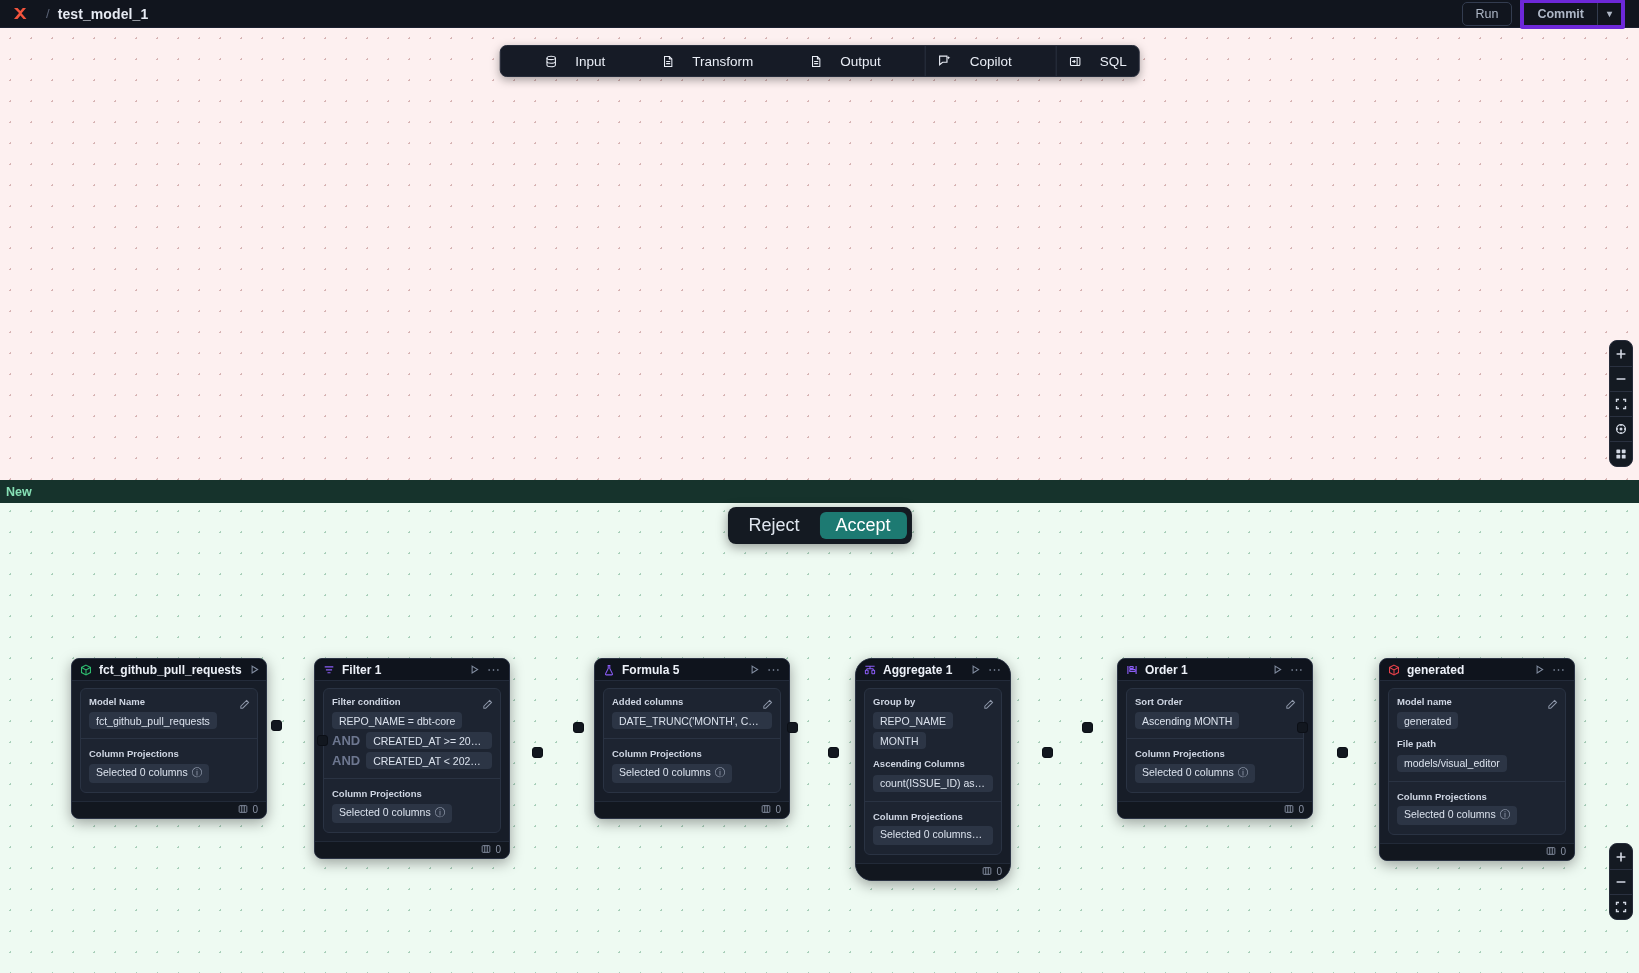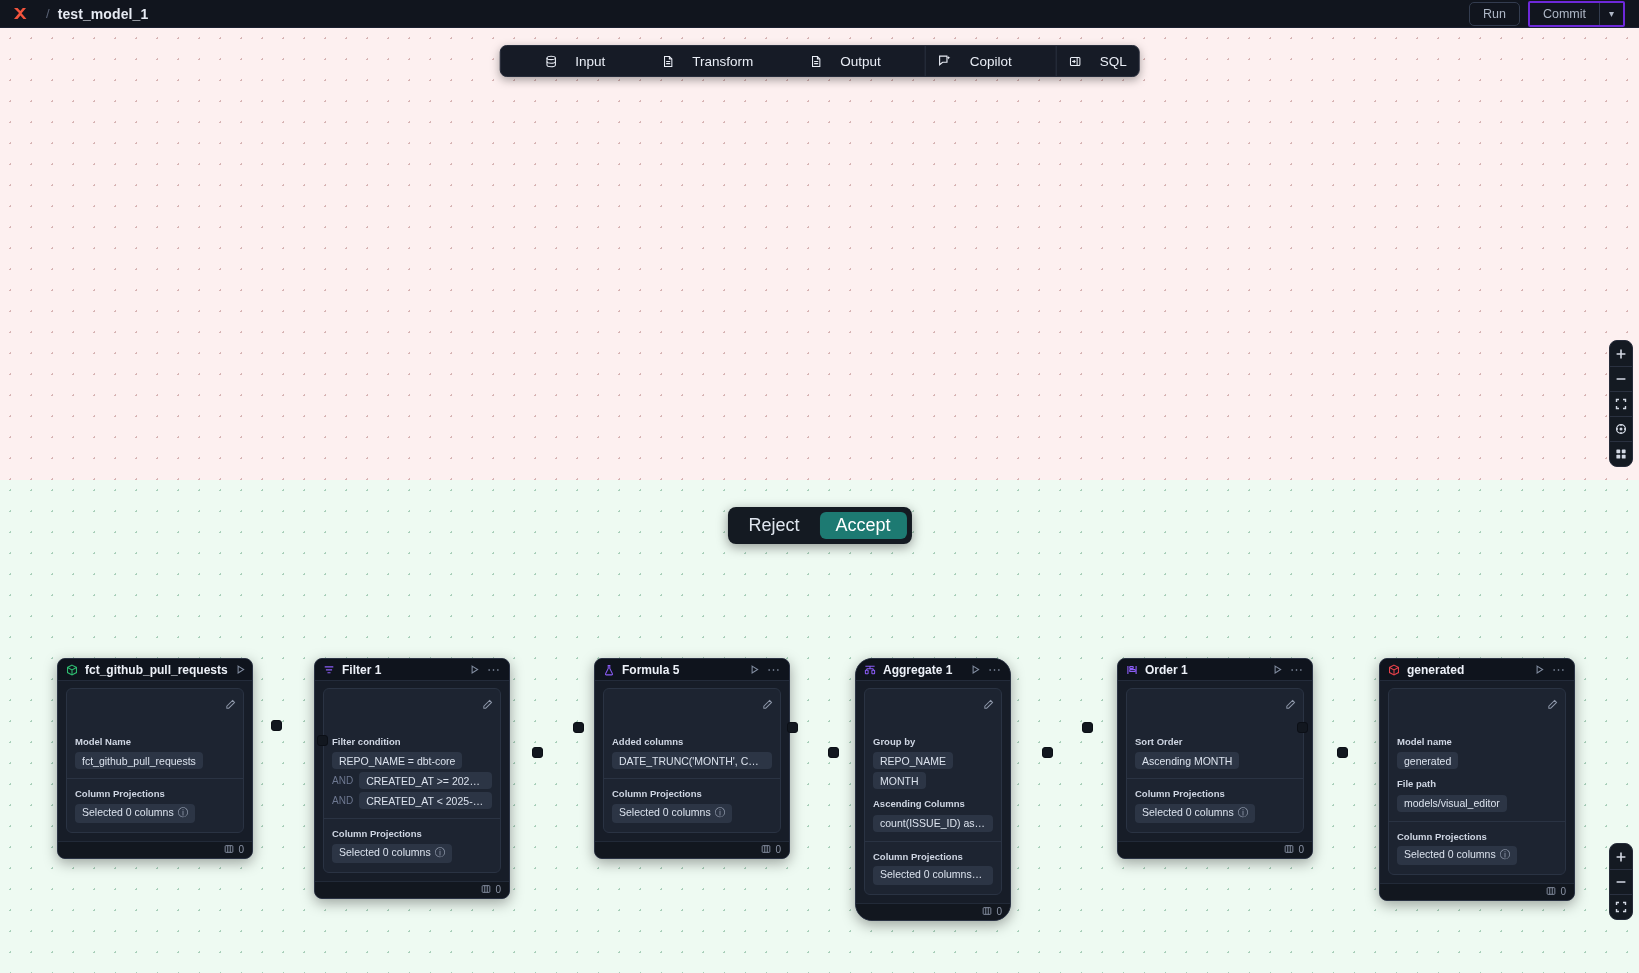--- a/index.html
+++ b/index.html
@@ -24,21 +24,21 @@
   .logo { width: 20px; height: 20px; display: flex; align-items: center; justify-content: center; margin-right: 8px; }
   .crumb-sep { color: #5b6477; font-size: 13px; margin: 0 8px; }
   .crumb-title { color: #e6eaf2; font-size: 14px; font-weight: bold; letter-spacing: .1px; }
   .topbar-right { margin-left: auto; display: flex; align-items: center; gap: 8px; padding-right: 4px; }
   .tb-btn {
     border: 1px solid #333c4f; border-radius: 5px;
     color: #aeb7c6; font-size: 12.5px;
     padding: 3px 13px; background: transparent;
     line-height: 16px;
   }
-  .tb-split { display: flex; border: 2px solid #6d28d9; border-radius: 2px; overflow: hidden; }
+  .tb-split { display: flex; border: 4px solid #6d28d9; border-radius: 2px; overflow: hidden; font-weight: bold; }
   .tb-split > div { color: #aeb7c6; font-size: 12.5px; padding: 3px 13px; line-height: 16px; }
   .tb-split > .caret { border-left: 1px solid #333c4f; padding: 3px 9px; font-size: 10px; }
 
   
   .pane { position: absolute; left: 0; width: 1639px; overflow: hidden; }
   .pane-current { top: 28px; height: 452px; background: #fdf0f0; }
   .pane-new     { top: 480px; height: 493px; background: #eefaf2; }
 
   .dots { position: absolute; inset: 0; }
   .dots-red  { background-image: radial-gradient(#d7b4b4 1px, transparent 1px); background-size: 21px 21px; }
@@ -109,33 +109,33 @@
   .node-title { color: #edf1f8; font-size: 12px; font-weight: bold; flex: 1; white-space: nowrap; }
   .node-ic { display: flex; align-items: center; }
   .head-act { color: #7f8a9d; display: flex; align-items: center; }
   .head-dots { color: #7f8a9d; font-size: 13px; letter-spacing: 1px; line-height: 8px; }
 
   .node-body { padding: 7px 8px 8px 8px; background: #171d28; }
   .inner {
     background: #1d2431; border: 1px solid #2a3343; border-radius: 6px;
     padding: 7px 8px 9px 8px; position: relative;
   }
-  .sec-label { color: #cfd6e3; font-size: 9.5px; font-weight: bold; margin-bottom: 4px; margin-top: 40px; }
+  .sec-label { color: #cfd6e3; font-size: 9.5px; font-weight: bold; margin-bottom: 4px; }
   .sec-label.mt { margin-top: 9px; }
   .chip {
     display: inline-block; background: #2c3purple; }
   .chip {
     display: inline-block; background: #2c3545; color: #dbe2ed;
     font-size: 10.5px; border-radius: 4px; padding: 2.5px 7px;
     white-space: nowrap; max-width: 100%; overflow: hidden; text-overflow: ellipsis;
     vertical-align: middle;
   }
   .chip + .chip { margin-top: 3px; }
   .cond-row { display: flex; align-items: center; gap: 6px; margin-top: 3px; }
-  .cond-and { color: #6d7790; font-size: 10px; font-weight: normal; }
+  .cond-and { color: #6d7790; font-size: 13px; font-weight: bold; }
   .divider { height: 1px; background: #2a3343; margin: 9px -8px 0 -8px; }
   .pencil { position: absolute; right: 7px; top: 7px; color: #8b94a6; }
   .info-i { display: inline-block; margin-left: 4px; color: #9aa3b5; }
 
   .node-foot {
     display: flex; align-items: center; justify-content: flex-end; gap: 4px;
     height: 17px; padding: 0 8px;
     background: #12171f; border-top: 1px solid #222a38;
     color: #8a93a5; font-size: 10px;
   }
@@ -168,20 +168,21 @@
       </div>
     </div>
   </div>
 
   <div class="pane pane-current">
     <div class="dots dots-red"></div>
   </div>
 
   <div class="pane pane-new">
     <div class="dots dots-green"></div>
+    <div class="pane-label label-new">New</div>
 
     <svg class="edges">
       <g fill="none" stroke="#4a5262" stroke-width="1.6">
         <path d="M282,725 C296,725 302,740 322,740"></path>
         <path d="M537,752 C552,752 558,727 578,727"></path>
         <path d="M792,727 C806,727 812,752 832,752"></path>
         <path d="M1047,752 C1060,752 1066,727 1086,727"></path>
         <path d="M1302,727 C1316,727 1322,752 1342,752"></path>
       </g>
     </svg>
@@ -288,21 +289,21 @@
           <path d="M1.6 6h8.8"></path>
         </svg>
     </div>
     <div class="zb">
       <svg width="12" height="12" viewBox="0 0 12 12" fill="none" stroke="#d3d9e4" stroke-width="1.4">
         <path d="M1.5 4V1.5H4M8 1.5h2.5V4M10.5 8v2.5H8M4 10.5H1.5V8"></path>
       </svg>
     </div>
   </div>
 
-  <div class="node" style="left:57px; top:658px; width:196px;">
+  <div class="node" style="left:71px; top:658px; width:196px;">
     <div class="node-head">
       <span class="node-ic">
         <svg width="12" height="12" viewBox="0 0 14 14" fill="none" stroke="#2fbf71" stroke-width="1.2">
           <path d="M7 1.3 12.2 4v6L7 12.7 1.8 10V4z"></path>
             <path d="M1.8 4 7 6.8 12.2 4M7 6.8v5.9"></path>
         </svg>
       </span>
       <span class="node-title">fct_github_pull_requests</span>
       <span class="head-act">
         <svg width="11" height="11" viewBox="0 0 12 12" fill="none" stroke="#7f8a9d" stroke-width="1.2">

